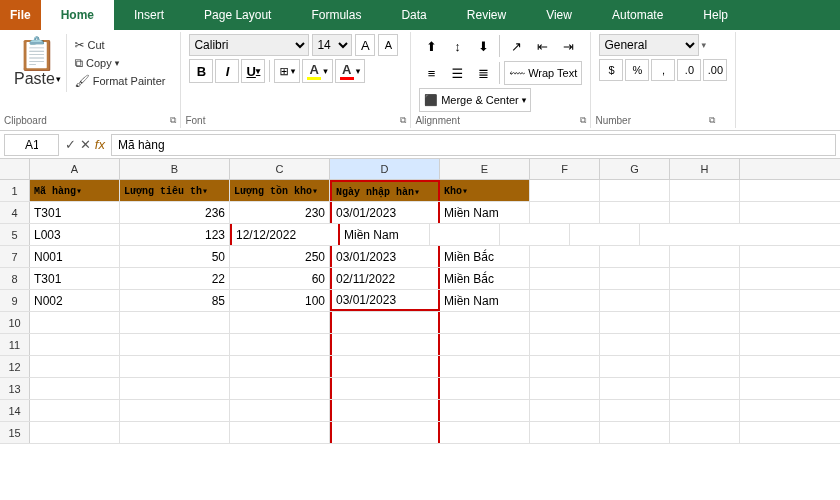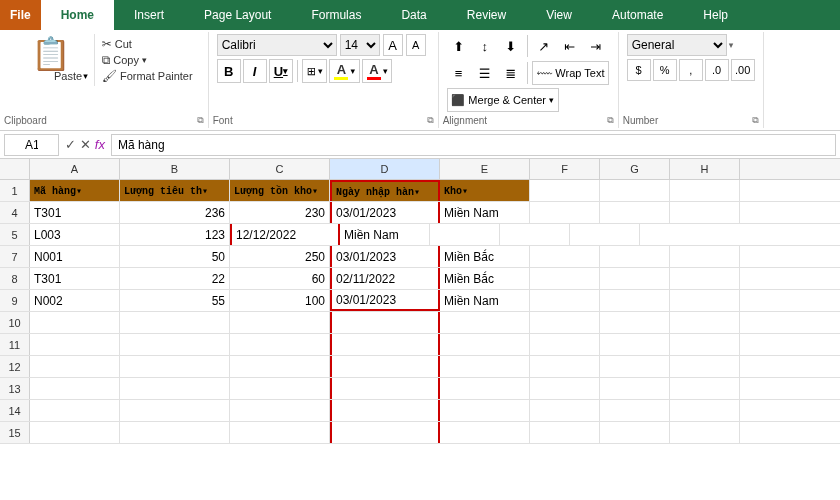--- a/index.html
+++ b/index.html
@@ -82,21 +82,21 @@
     <div class="ribbon-tab">Help</div>
   </div>
 
   <div class="ribbon">
 
     <div class="ribbon-group" style="flex-direction:row; padding-bottom:16px;">
       <div style="display:flex; flex-direction:row; align-items:stretch;">
         <div class="paste-btn" style="padding:4px 6px;">
           <div style="font-size:32px; color:#217346; line-height:1;">📋</div>
           <div style="display:flex; align-items:center; gap:1px;">
-            <span style="font-size:11px; color:#333;margin-left:40px;">Paste</span>
+            <span style="font-size:16px; color:#333;">Paste</span>
             <span style="font-size:9px;">▾</span>
           </div>
         </div>
         <div class="clipboard-right">
           <div class="small-btn">
             <span style="font-size:12px;">✂</span>
             <span>Cut</span>
           </div>
           <div class="small-btn">
             <span style="font-size:12px;">⧉</span>
@@ -202,33 +202,33 @@
           <span style="font-size:9px; color:#666;">▾</span>
         </div>
         <div style="display:flex; gap:2px; align-items:center;">
           <button class="num-btn">$</button>
           <button class="num-btn">%</button>
           <button class="num-btn">,</button>
           <button class="num-btn">.0</button>
           <button class="num-btn">.00</button>
         </div>
       </div>
-      <div style="position:absolute; bottom:2px; left:0; right:0; display:flex; justify-content:space-between; padding:0 4px;">
+      <div style="position:absolute; bottom:2px; left:0; right:16px; display:flex; justify-content:space-between; padding:0 4px;">
         <span style="font-size:10px; color:#666;">Number</span>
         <span style="font-size:9px; color:#666;">⧉</span>
       </div>
     </div>
   </div>
 
   <div class="formula-bar">
     <input class="cell-ref" value="A1" style="">
     <div class="formula-dividers">
       <span style="cursor:pointer; font-size:13px; color:#555;">✓</span>
       <span style="cursor:pointer; font-size:13px; color:#555;">✕</span>
-      <span style="cursor:pointer; font-size:13px; font-style:italic; color:#a21caf;">fx</span>
+      <span style="cursor:pointer; font-size:13px; font-style:italic; color:#a16207;">fx</span>
     </div>
     <input class="formula-input" value="Mã hàng" style="">
   </div>
 
   <div class="spreadsheet">
 
     <div class="col-headers">
       <div class="corner-cell"></div>
       <div class="col-header col-a">A</div>
       <div class="col-header col-b">B</div>
@@ -291,21 +291,21 @@
           <div class="cell col-c num">60</div>
           <div class="cell col-d red-d" style="border-left: 2px solid rgb(204, 0, 0); border-right: 2px solid rgb(204, 0, 0);">02/11/2022</div>
           <div class="cell col-e">Miền Bắc</div>
           <div class="cell col-f"></div>
           <div class="cell col-g"></div>
           <div class="cell col-h"></div>
         </div>
         <div class="sheet-row">
           <div class="row-num">9</div>
           <div class="cell col-a">N002</div>
-          <div class="cell col-b num">55</div>
+          <div class="cell col-b num">85</div>
           <div class="cell col-c num">100</div>
           <div class="cell col-d red-d" style="border-left: 2px solid rgb(204, 0, 0); border-right: 2px solid rgb(204, 0, 0); border-bottom: 2px solid rgb(204, 0, 0);">03/01/2023</div>
           <div class="cell col-e">Miền Nam</div>
           <div class="cell col-f"></div>
           <div class="cell col-g"></div>
           <div class="cell col-h"></div>
         </div>
         <div class="sheet-row">
           <div class="row-num">10</div>
           <div class="cell col-a"></div>

